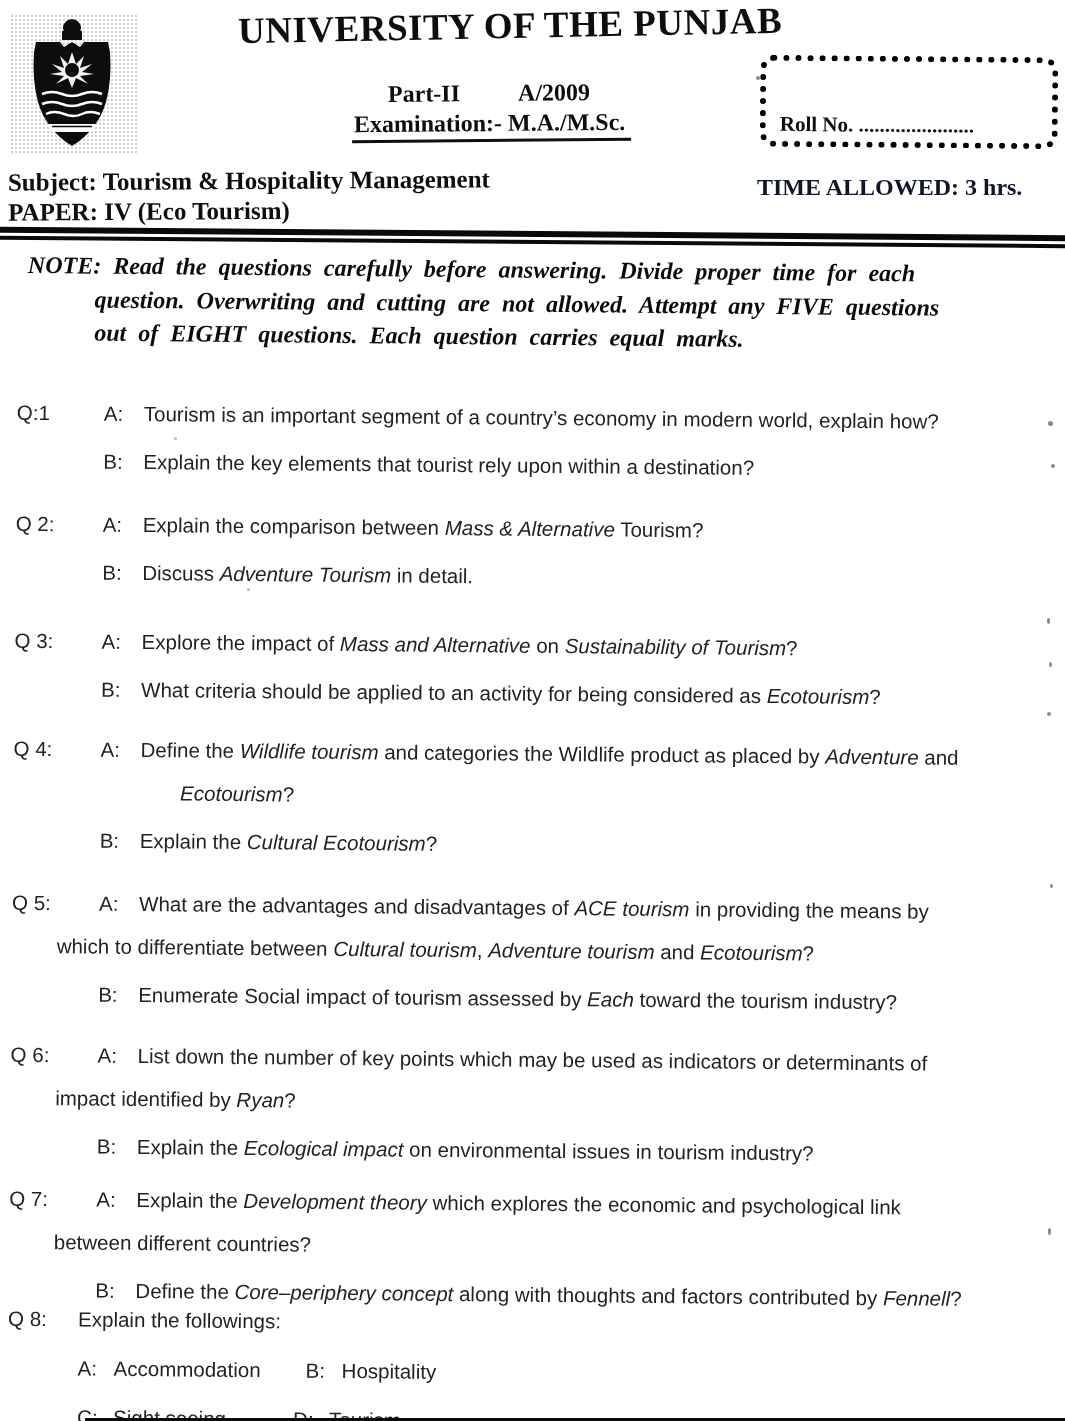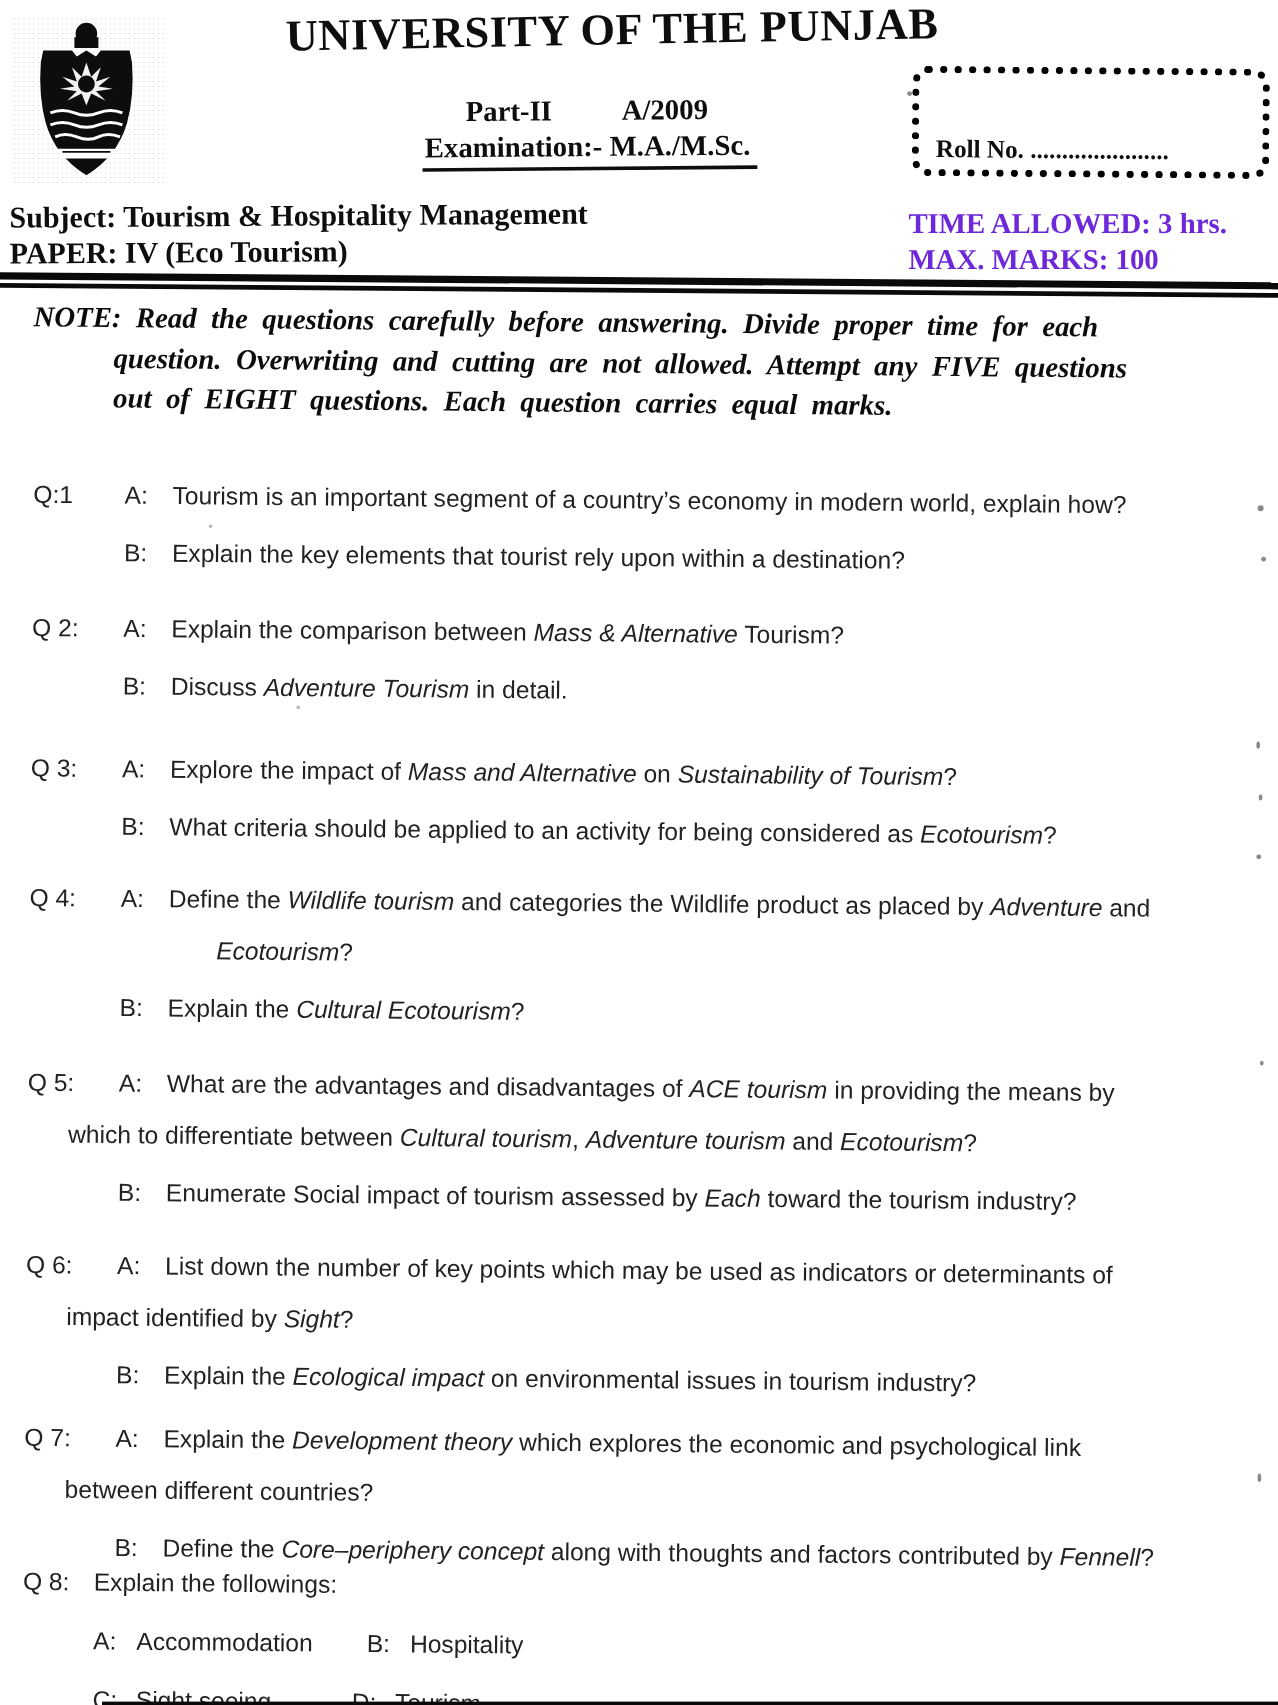--- a/index.html
+++ b/index.html
@@ -46,21 +46,21 @@
     font-family:"Liberation Serif",serif;font-weight:bold;font-size:21px;color:#0e0e0e;
     white-space:nowrap;
   }
   .subject-block{
     position:absolute;left:8px;top:166px;
     font-family:"Liberation Serif",serif;font-weight:bold;font-size:25px;color:#0e0e0e;
     line-height:30px;transform:rotate(-0.4deg);white-space:nowrap;
   }
   .time-block{
     position:absolute;left:757px;top:172px;
-    font-family:"Liberation Serif",serif;font-weight:bold;font-size:24px;color:#6d28d9;
+    font-family:"Liberation Serif",serif;font-weight:bold;font-size:24px;color:#0f172a;
     line-height:30px;white-space:nowrap;
   }
   .divider{
     position:absolute;left:-6px;right:-6px;top:231px;
     transform:rotate(0.45deg);
   }
   .divider .b1{height:6px;background:#0a0a0a;}
   .divider .b2{height:4px;background:#0a0a0a;margin-top:3px;}
 
   
@@ -73,21 +73,21 @@
   .note-line{white-space:nowrap;}
   .note-line.cont{margin-left:67px;}
 
   
   .questions{
     position:absolute;inset:0;
     transform:rotate(0.55deg);transform-origin:140px 395px;
     font-size:20.5px;color:#222;
   }
   .question{position:absolute;left:0;right:0;}
-  .q-num{position:absolute;left:28px;top:0;line-height:43px;}
+  .q-num{position:absolute;left:17px;top:0;line-height:43px;}
   .parts{margin-left:62px;margin-right:30px;}
   .part{position:relative;margin-bottom:5px;}
   .part-label{position:absolute;left:42px;top:0;line-height:43px;}
   .part-text{text-indent:82px;line-height:43px;}
   .part-text.small-ind{text-indent:25px;}
   .ind{display:inline-block;width:122px;}
   i{font-style:italic;}
 
   .q8-row{display:flex;margin-left:25px;margin-top:6px;line-height:43px;}
   .q8-item{white-space:nowrap;}
@@ -133,21 +133,20 @@
     <span class="roll-label">Roll No. ......................</span>
   </div>
 
   <div class="subject-block">
     <div>Subject: Tourism &amp; Hospitality Management</div>
     <div>PAPER: IV (Eco Tourism)</div>
   </div>
 
   <div class="time-block">
     <div>TIME ALLOWED: 3 hrs.</div>
-    <div>MAX. MARKS: 100</div>
   </div>
 
   <div class="divider">
     <div class="b1"></div>
     <div class="b2"></div>
   </div>
 
   <div class="note">
     <div class="note-line">NOTE: Read the questions carefully before answering. Divide proper time for each</div>
     <div class="note-line cont">question. Overwriting and cutting are not allowed. Attempt any FIVE questions</div>
@@ -224,21 +223,21 @@
           <div class="part-text">Enumerate Social impact of tourism assessed by <i>Each</i> toward the tourism industry?</div>
         </div>
       </div>
     </div>
 
     <div class="question" style="top:1034px">
       <div class="q-num">Q 6:</div>
       <div class="parts">
         <div class="part">
           <span class="part-label">A:</span>
-          <div class="part-text">List down the number of key points which may be used as indicators or determinants of<br>impact identified by <i>Sight</i>?</div>
+          <div class="part-text">List down the number of key points which may be used as indicators or determinants of<br>impact identified by <i>Ryan</i>?</div>
         </div>
         <div class="part">
           <span class="part-label">B:</span>
           <div class="part-text">Explain the <i>Ecological impact</i> on environmental issues in tourism industry?</div>
         </div>
       </div>
     </div>
 
     <div class="question" style="top:1178px">
       <div class="q-num">Q 7:</div>

